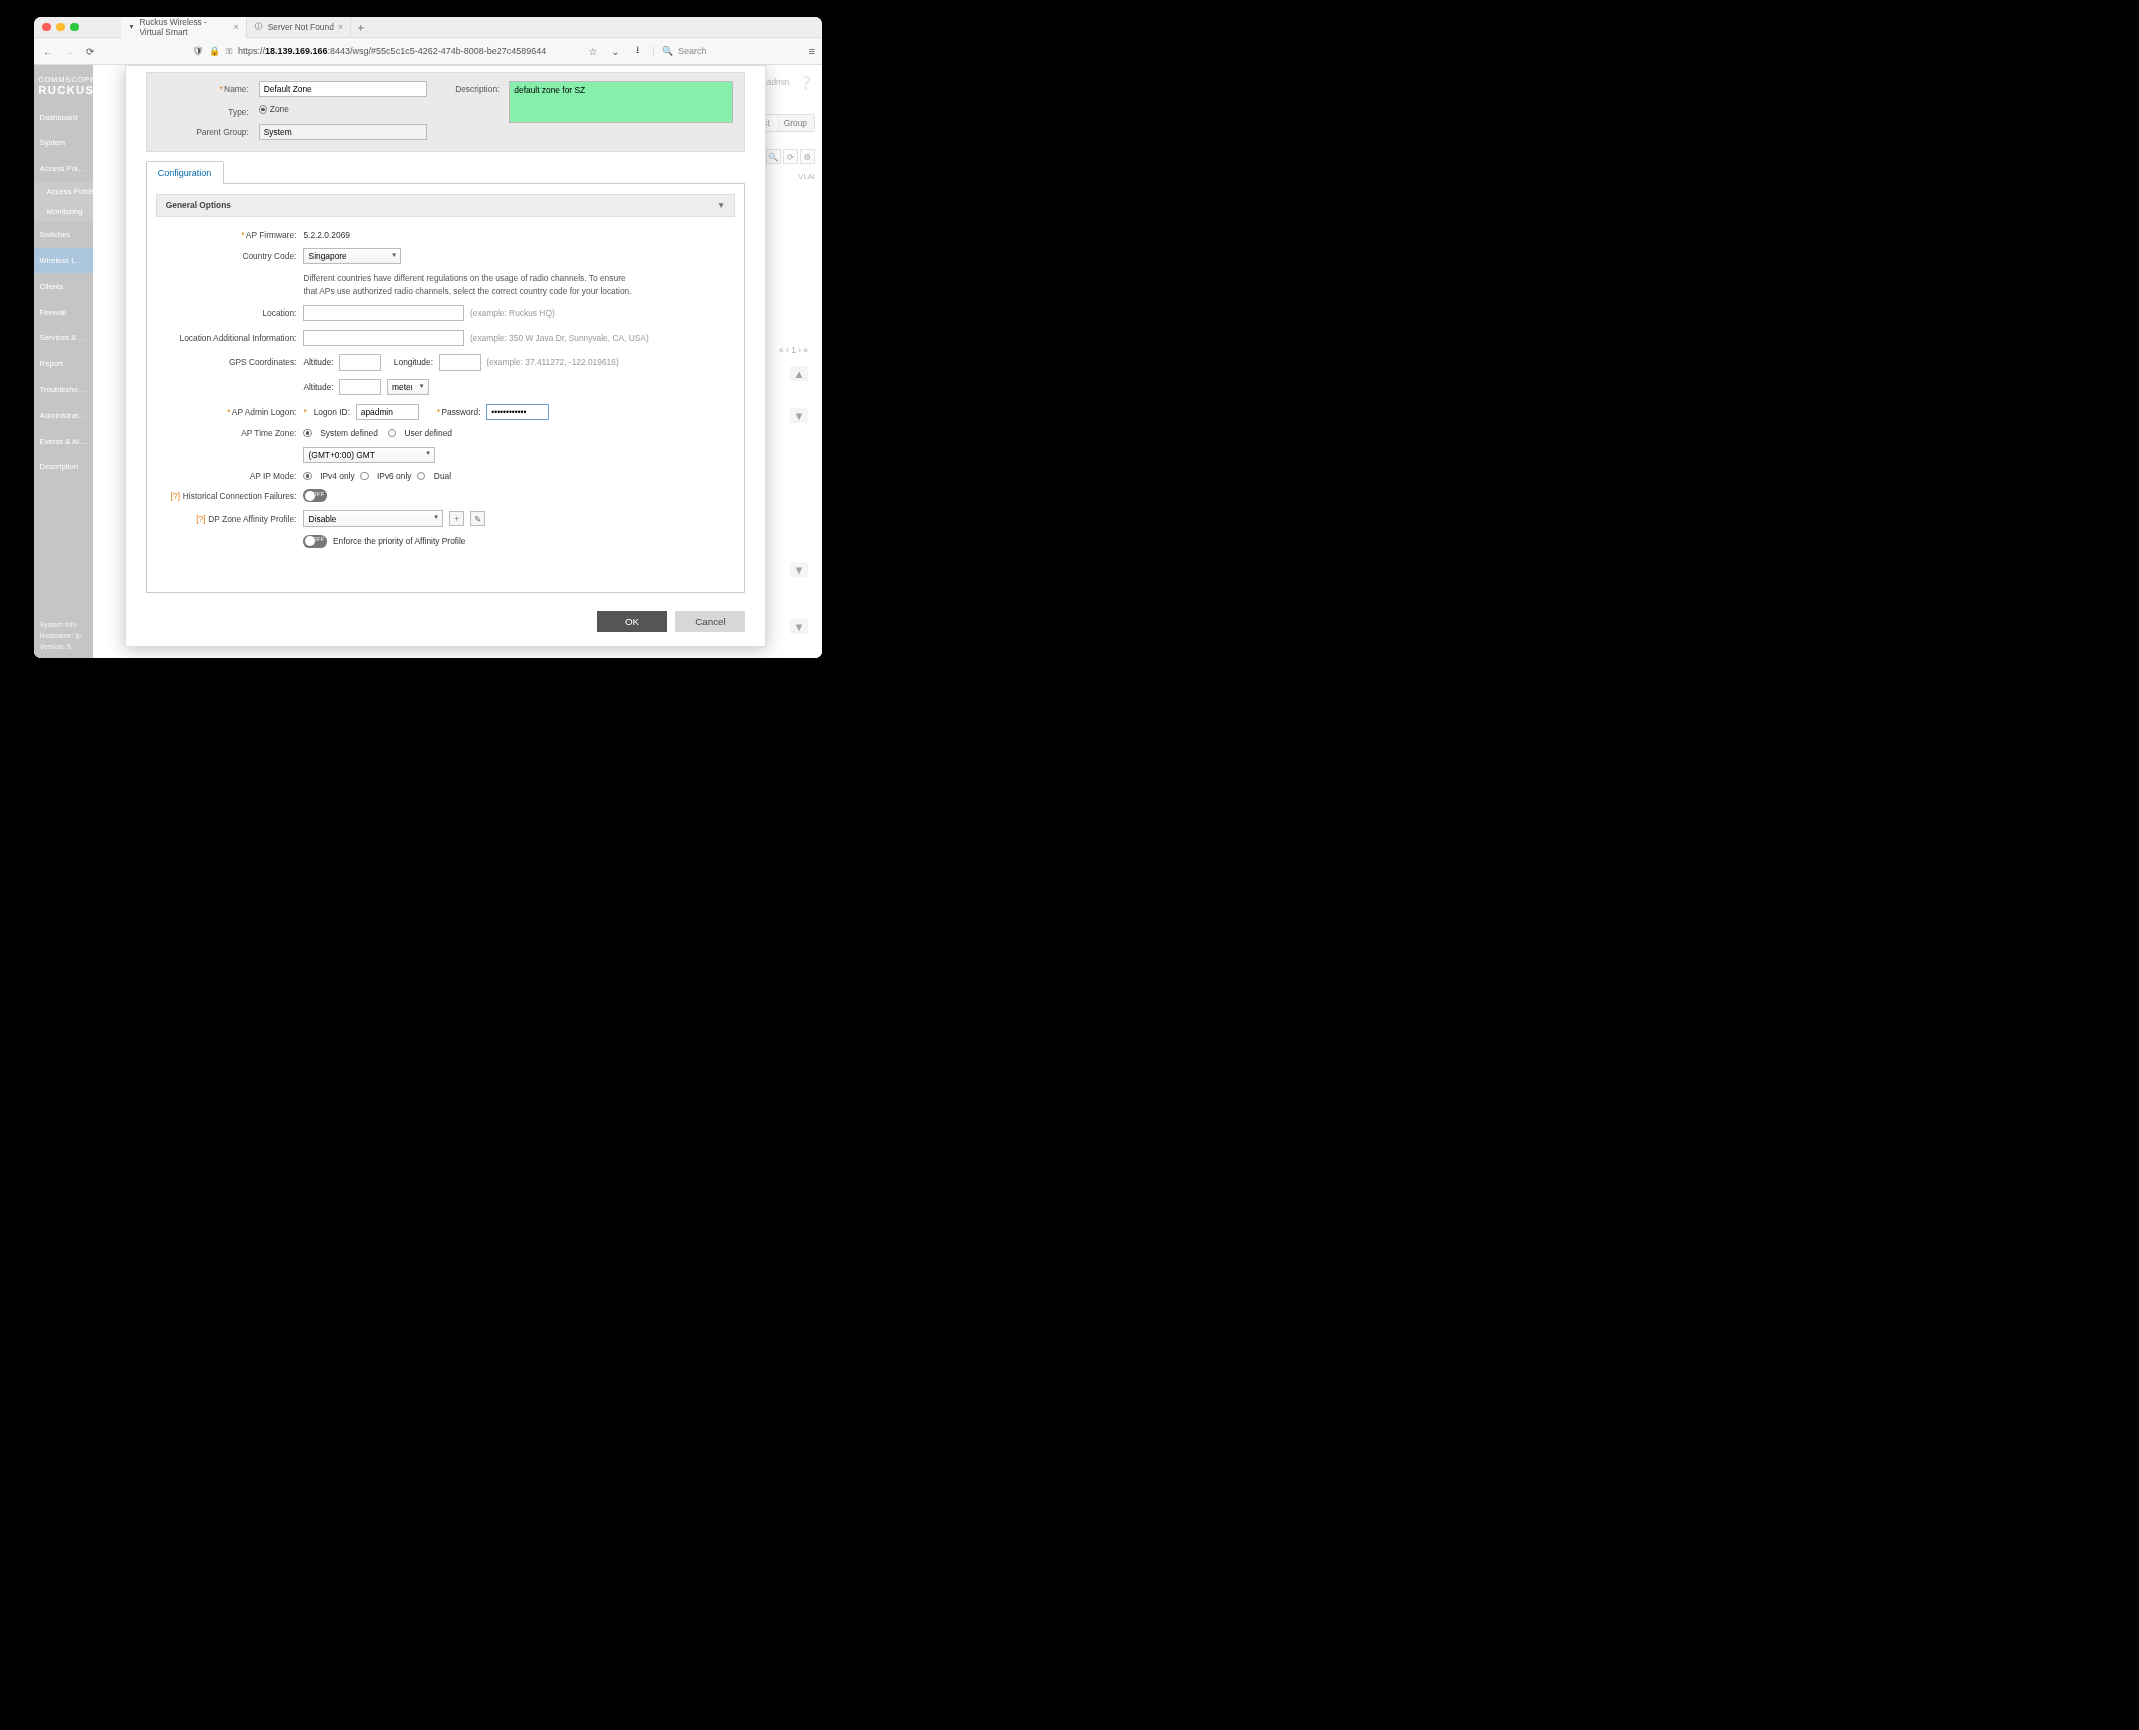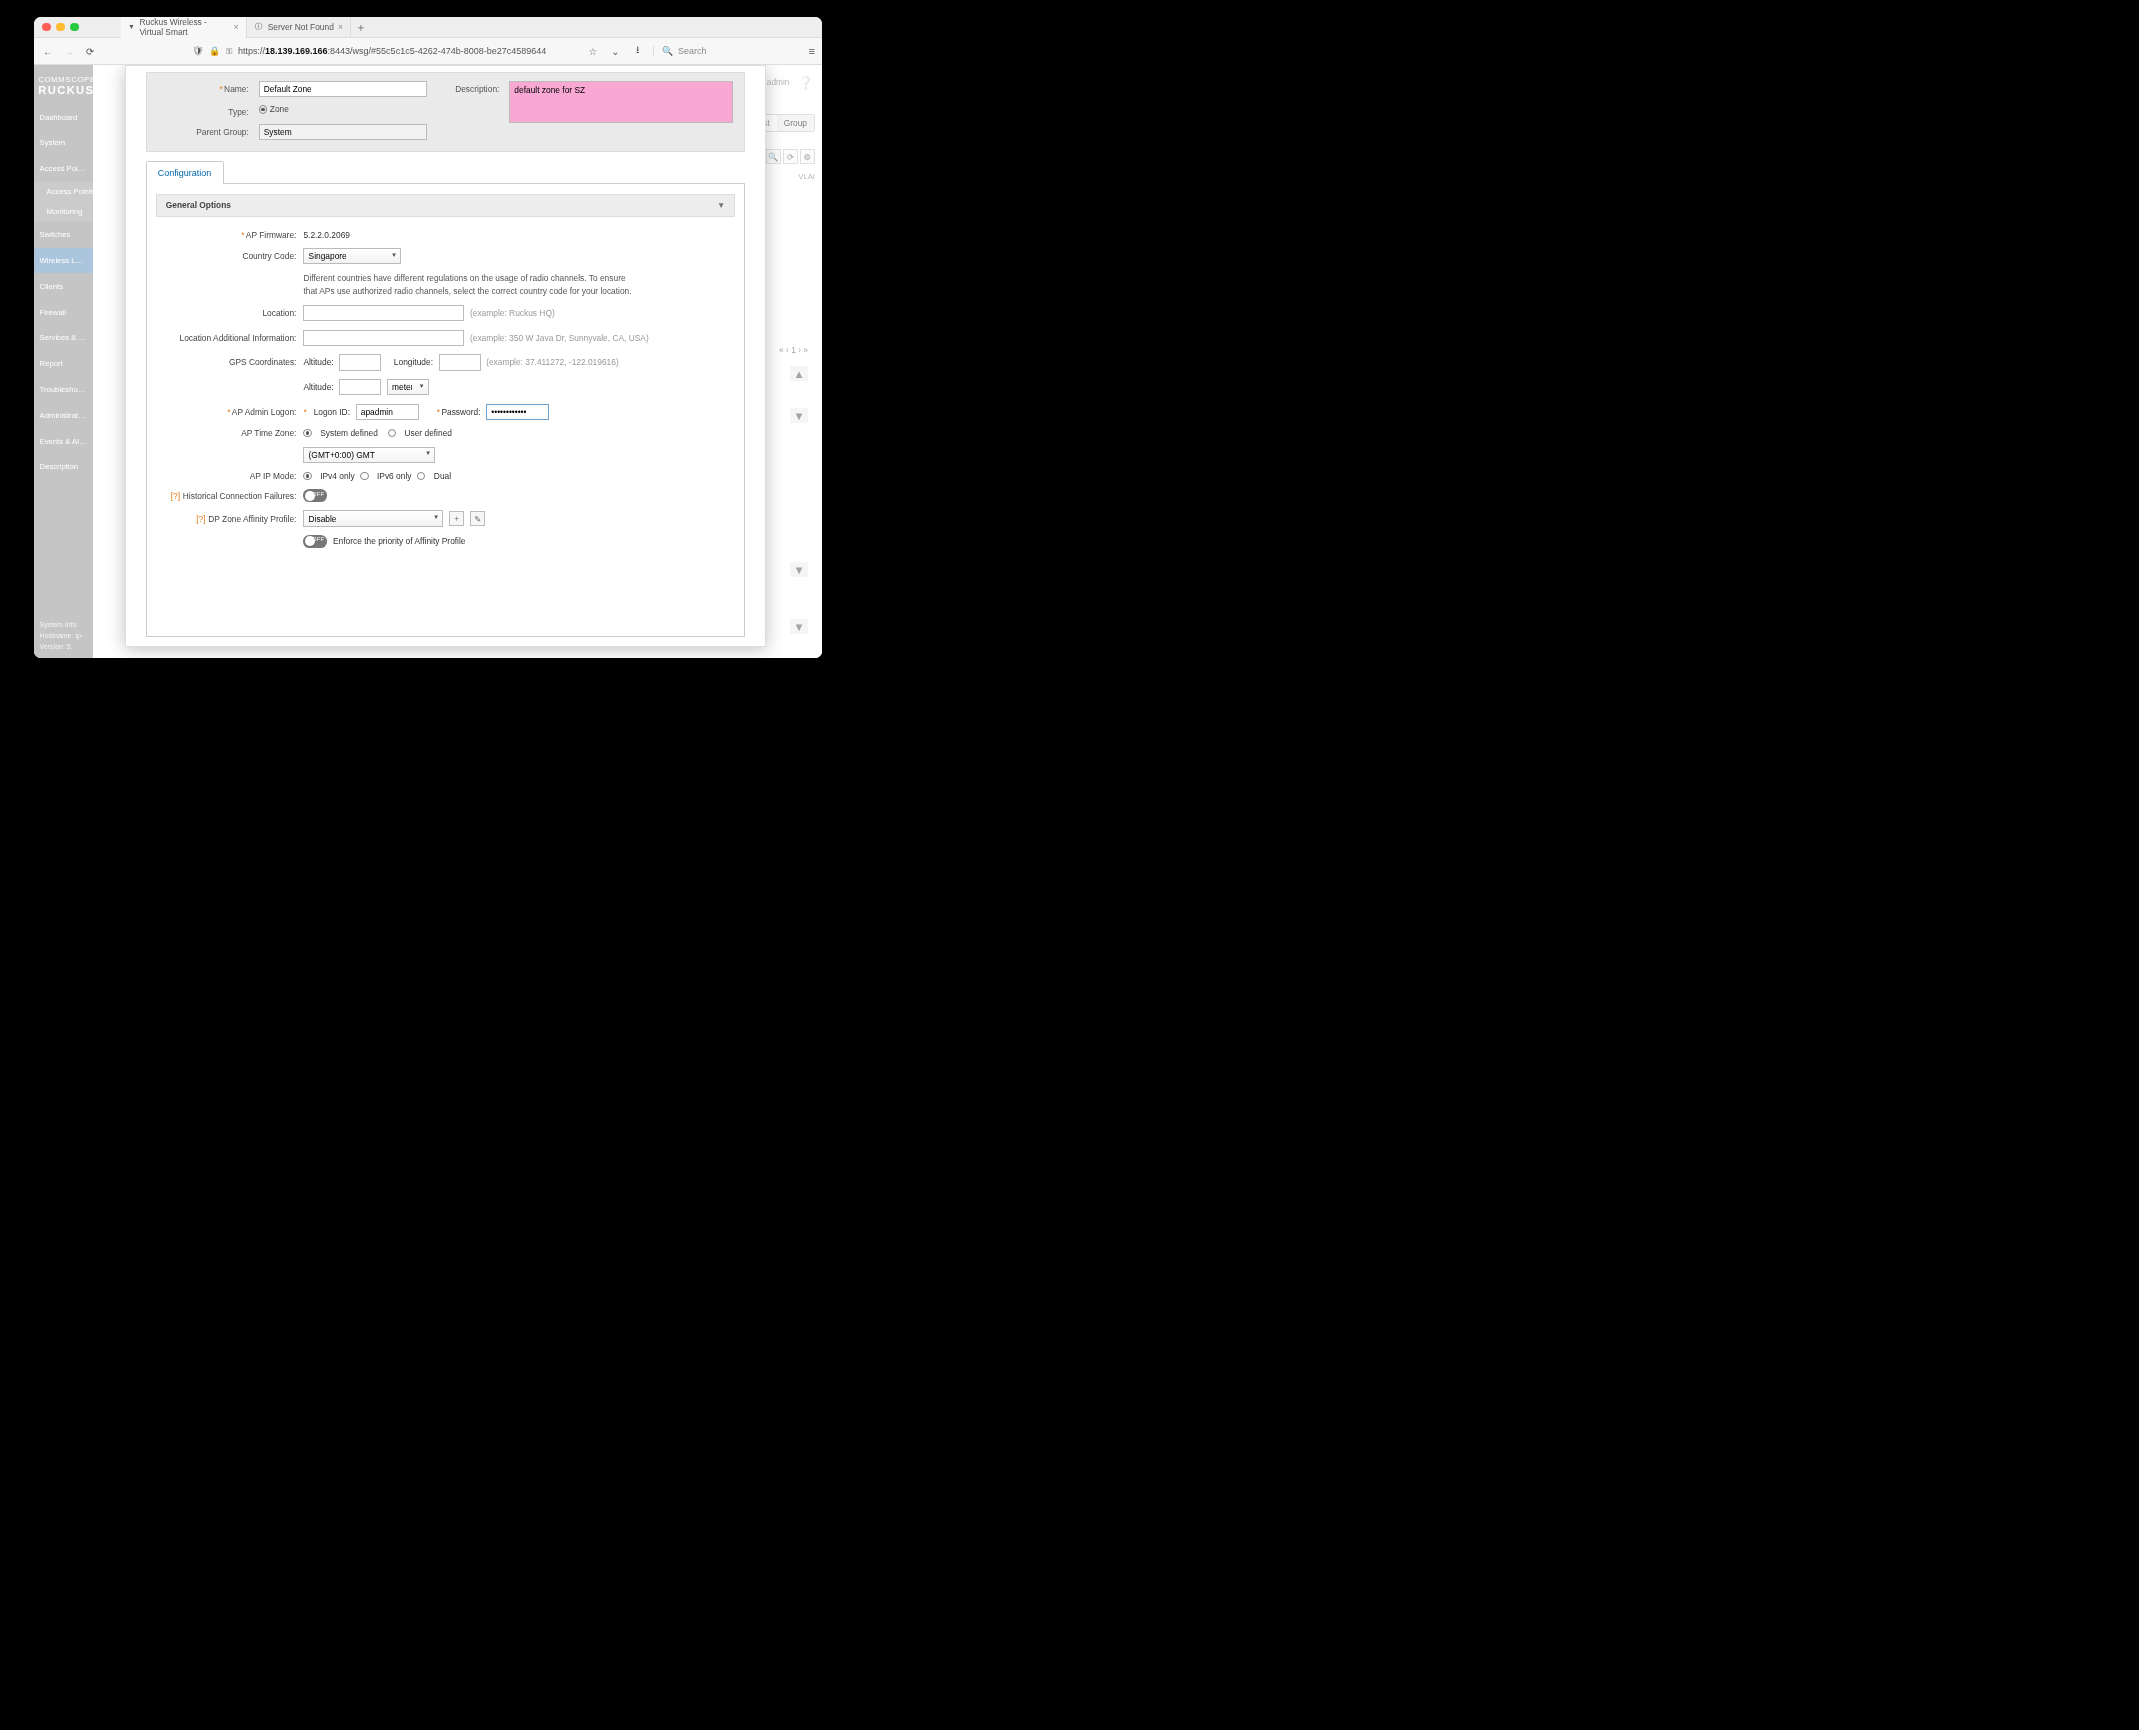--- a/index.html
+++ b/index.html
@@ -67,21 +67,21 @@
   .vlai{position:absolute;top:107px;right:7px;font-size:7.7px;color:#888}
   .pager{position:absolute;top:280px;right:14px;font-size:8.4px;color:#666}
   .caret-box{position:absolute;right:14px;width:18px;height:15.4px;background:#eee;display:flex;align-items:center;justify-content:center;color:#666}
   
   .modal{position:absolute;left:91px;right:56px;top:0;bottom:11.2px;background:#fff;border:0.7px solid #ddd;box-shadow:0 2.8px 17px rgba(0,0,0,.25);display:flex;flex-direction:column;z-index:50}
   .modal-head{padding:12.6px 19.6px 4.2px;display:flex;align-items:flex-start}
   .modal-title{font-size:19.6px;color:#666;font-weight:400}
   .modal-x{margin-left:auto;font-size:17px;color:#888;font-weight:bold;cursor:pointer}
   .meta-panel{margin:5.6px 19.6px 0;background:var(--panel-grey);border:0.7px solid #ddd;padding:8.4px 11.2px 11.2px;display:grid;grid-template-columns:91px 168px 63px 1fr;gap:7px 9.8px;font-size:8.4px;color:#444;align-items:start}
   .meta-panel .lbl{text-align:right;color:#555;padding-top:2.8px}
-  .meta-panel input,.meta-panel textarea{width:100%;border:0.7px solid #bbb;padding:2.8px 4.2px;font-size:8.4px;background:#f9a8d4}
+  .meta-panel input,.meta-panel textarea{width:100%;border:0.7px solid #bbb;padding:2.8px 4.2px;font-size:8.4px;background:#86efac}
   .meta-panel .ro{background:#f2f2f2}
   .meta-panel textarea{height:42px;resize:none}
   .req-star{color:var(--req);margin-right:1.4px}
   .radio-dot{display:inline-block;width:8.4px;height:8.4px;border:0.7px solid #888;border-radius:50%;margin-right:2.8px;vertical-align:-1.4px;position:relative}
   .radio-dot.on::after{content:"";position:absolute;inset:1.4px;border-radius:50%;background:#555}
   
   .tabrow{margin:8.4px 19.6px 0;border-bottom:0.7px solid #ccc;display:flex}
   .tabrow .t{padding:5.6px 11.2px;font-size:9px;border:0.7px solid #ccc;border-bottom:none;background:#fff;color:var(--link);border-top-left-radius:2.1px;border-top-right-radius:2.1px;position:relative;top:0.7px}
   
   .config-body{margin:0 19.6px 8.4px;border:0.7px solid #ccc;border-top:none;flex:1;overflow:auto;padding:9.8px 9.8px 14px;font-size:8.4px;color:#333;position:relative}
@@ -327,17 +327,21 @@
             <span class="toggle">
                 <span class="lbl-off">OFF</span>
               </span>
             <span>Enforce the priority of Affinity Profile</span>
           </div>
           <div></div>
 
         </div>
       </div>
 
+      <div class="modal-foot">
+        <button class="btn btn-ok">OK</button>
+        <button class="btn btn-cancel">Cancel</button>
+      </div>
     </div>
 
   </div>
 </div>
 
 
 </body></html>

